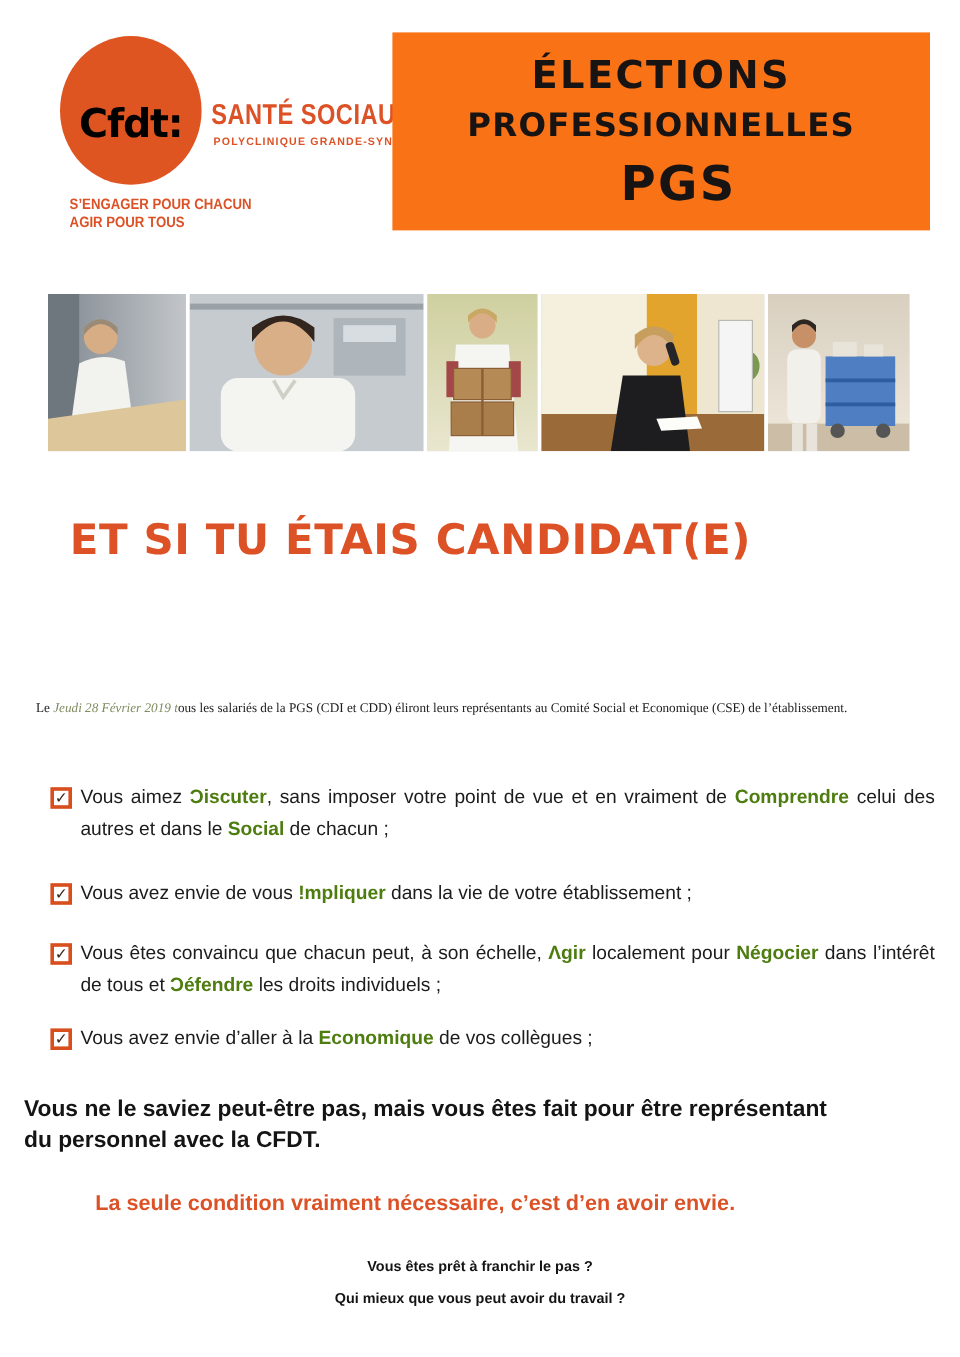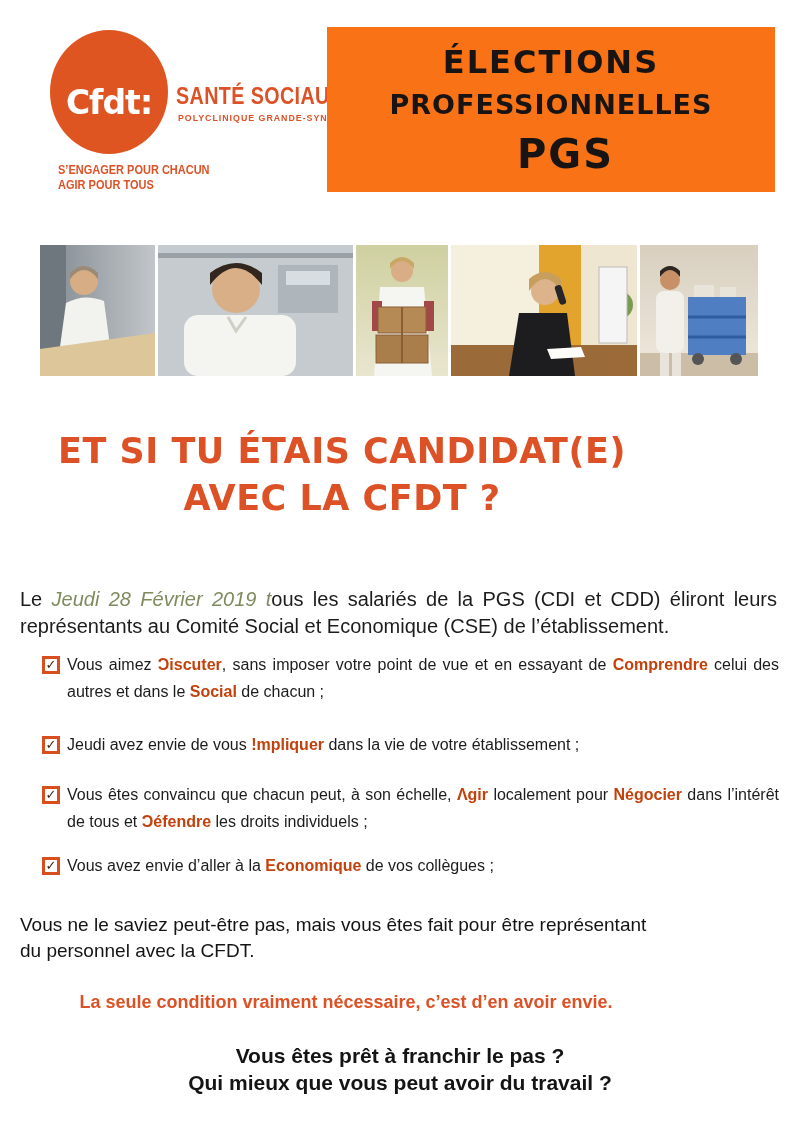--- a/index.html
+++ b/index.html
@@ -3,21 +3,21 @@
 <meta charset="utf-8">
 <style>
   html,body{margin:0;padding:0;background:#ffffff;}
   .page{position:relative;width:800px;height:1131px;background:#ffffff;overflow:hidden;
         font-family:"Liberation Sans","DejaVu Sans",sans-serif;color:#1c1c1c;}
 
   
   .logo-circle{position:absolute;left:50px;top:30px;width:118px;height:124px;border-radius:50%;
                background:#de5522;display:flex;align-items:center;justify-content:center;}
   .logo-brand{font-family:"DejaVu Sans","Liberation Sans",sans-serif;font-weight:bold;
-              font-size:33px;color:#ffffff;letter-spacing:-1px;margin-top:20px;}
+              font-size:33px;color:#000000;letter-spacing:-1px;margin-top:20px;}
   .logo-org{position:absolute;left:176px;top:82px;color:#dc5226;font-weight:bold;font-size:24px;
             transform:scaleX(.82);transform-origin:left;white-space:nowrap;letter-spacing:.5px;}
   .logo-sub{position:absolute;left:178px;top:113px;color:#dc5226;font-weight:bold;font-size:9px;
             letter-spacing:1px;white-space:nowrap;transform:scaleX(.98);transform-origin:left;}
   .logo-tagline{position:absolute;left:58px;top:163px;color:#dc5226;font-weight:bold;font-size:12.5px;
             line-height:15px;transform:scaleX(.88);transform-origin:left;white-space:nowrap;}
 
   
   .banner{position:absolute;left:327px;top:27px;width:448px;height:165px;background:#f97316;
           display:flex;flex-direction:column;align-items:center;justify-content:center;
@@ -30,43 +30,43 @@
   .photos{position:absolute;left:40px;top:245px;width:720px;height:131px;display:flex;gap:3px;}
   .photo{height:131px;overflow:hidden;background:#ddd;}
   .photo svg{display:block;width:100%;height:100%;}
 
   
   .headline{position:absolute;left:0;top:428px;width:684px;text-align:center;color:#dc5226;
             font-family:"DejaVu Sans","Liberation Sans",sans-serif;font-weight:bold;
             font-size:35px;line-height:47px;letter-spacing:.5px;}
 
   
-  .intro{position:absolute;left:20px;top:566px;width:757px;font-size:20px;line-height:26.5px;
-         text-align:justify;color:#1c1c1c;}
+  .intro{position:absolute;left:30px;top:566px;width:757px;font-size:11px;line-height:26.5px;
+         text-align:justify;color:#1c1c1c;font-family:Liberation Serif, serif;}
   .intro .date{font-style:italic;color:#7f8b5e;}
 
   
   .bullets{position:absolute;left:42px;top:651px;width:737px;list-style:none;margin:0;padding:0;}
   .bullets li{position:relative;padding-left:25px;font-size:16px;line-height:27px;
               text-align:justify;color:#1c1c1c;}
   .bullets li:nth-child(1){margin-bottom:26px;}
   .bullets li:nth-child(2){margin-bottom:23px;}
   .bullets li:nth-child(3){margin-bottom:17px;}
   .checkbox{position:absolute;left:0;top:5px;width:12px;height:12px;border:3px solid #d94e1d;
             background:#fff;color:#3c2415;font-size:13px;font-weight:bold;line-height:12px;
             text-align:center;}
-  .kw{color:#c2410c;font-weight:bold;}
+  .kw{color:#4d7c0f;font-weight:bold;}
 
   
-  .closing-bold{position:absolute;left:20px;top:912px;width:765px;font-size:19px;font-weight:normal;
+  .closing-bold{position:absolute;left:20px;top:912px;width:765px;font-size:19px;font-weight:bold;
                 line-height:26px;color:#141414;}
   .condition{position:absolute;left:0;top:992px;width:692px;text-align:center;color:#dc5226;
              font-size:18px;font-weight:bold;}
   .questions{position:absolute;left:0;top:1042px;width:800px;text-align:center;color:#141414;
-             font-size:21px;font-weight:bold;line-height:27px;}
+             font-size:12px;font-weight:bold;line-height:27px;}
 </style>
 </head>
 <body>
 
 <div class="page">
 
   <div class="logo-circle">
     <span class="logo-brand">Cfdt:</span>
   </div>
   <div class="logo-org">SANTÉ SOCIAUX</div>
@@ -166,28 +166,27 @@
         <path d="M20,32 Q30,18 40,32 L40,26 Q30,16 20,26 Z" fill="#2e2620"></path>
         <rect x="16" y="46" width="28" height="62" rx="8" fill="#f2f0ea"></rect>
         <rect x="20" y="108" width="9" height="23" fill="#e8e4dc"></rect>
         <rect x="32" y="108" width="9" height="23" fill="#e8e4dc"></rect>
       </svg>
     </div>
   </div>
 
   <div class="headline">
     <div>ET SI TU ÉTAIS CANDIDAT(E)</div>
-    <div>AVEC LA CFDT ?</div>
   </div>
 
   <p class="intro"><span>Le </span><span class="date">Jeudi 28 Février 2019 t</span><span>ous les salariés de la PGS (CDI et CDD) éliront leurs représentants au Comité Social et Economique (CSE) de l’établissement.</span></p>
 
   <ul class="bullets">
-      <li><span class="checkbox">✓</span><span>Vous aimez </span><span class="kw">Ɔiscuter</span><span>, sans imposer votre point de vue et en essayant de </span><span class="kw">Comprendre</span><span> celui des autres et dans le </span><span class="kw">Social</span><span> de chacun ;</span></li>
-      <li><span class="checkbox">✓</span><span>Jeudi avez envie de vous </span><span class="kw">!mpliquer</span><span> dans la vie de votre établissement ;</span></li>
+      <li><span class="checkbox">✓</span><span>Vous aimez </span><span class="kw">Ɔiscuter</span><span>, sans imposer votre point de vue et en vraiment de </span><span class="kw">Comprendre</span><span> celui des autres et dans le </span><span class="kw">Social</span><span> de chacun ;</span></li>
+      <li><span class="checkbox">✓</span><span>Vous avez envie de vous </span><span class="kw">!mpliquer</span><span> dans la vie de votre établissement ;</span></li>
       <li><span class="checkbox">✓</span><span>Vous êtes convaincu que chacun peut, à son échelle, </span><span class="kw">Λgir</span><span> localement pour </span><span class="kw">Négocier</span><span> dans l’intérêt de tous et </span><span class="kw">Ɔéfendre</span><span> les droits individuels ;</span></li>
       <li><span class="checkbox">✓</span><span>Vous avez envie d’aller à la </span><span class="kw">Economique</span><span> de vos collègues ;</span></li>
     </ul>
 
   <div class="closing-bold">
     <div>Vous ne le saviez peut-être pas, mais vous êtes fait pour être représentant</div>
     <div>du personnel avec la CFDT.</div>
   </div>
   <div class="condition">La seule condition vraiment nécessaire, c’est d’en avoir envie.</div>
   <div class="questions">

